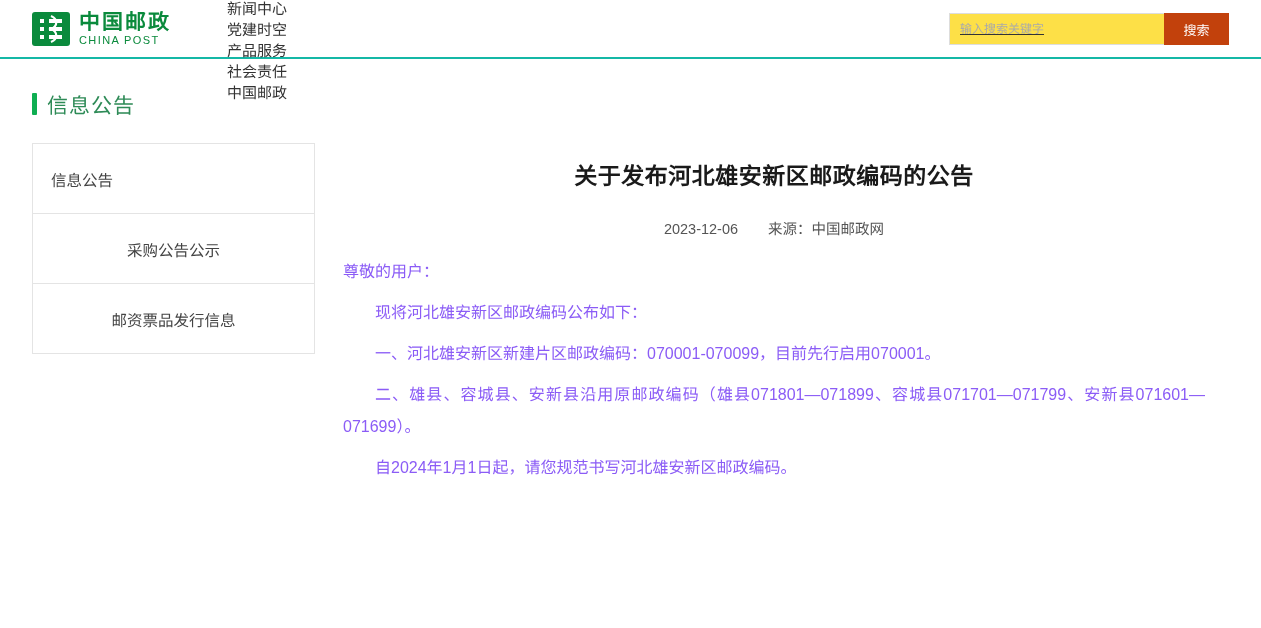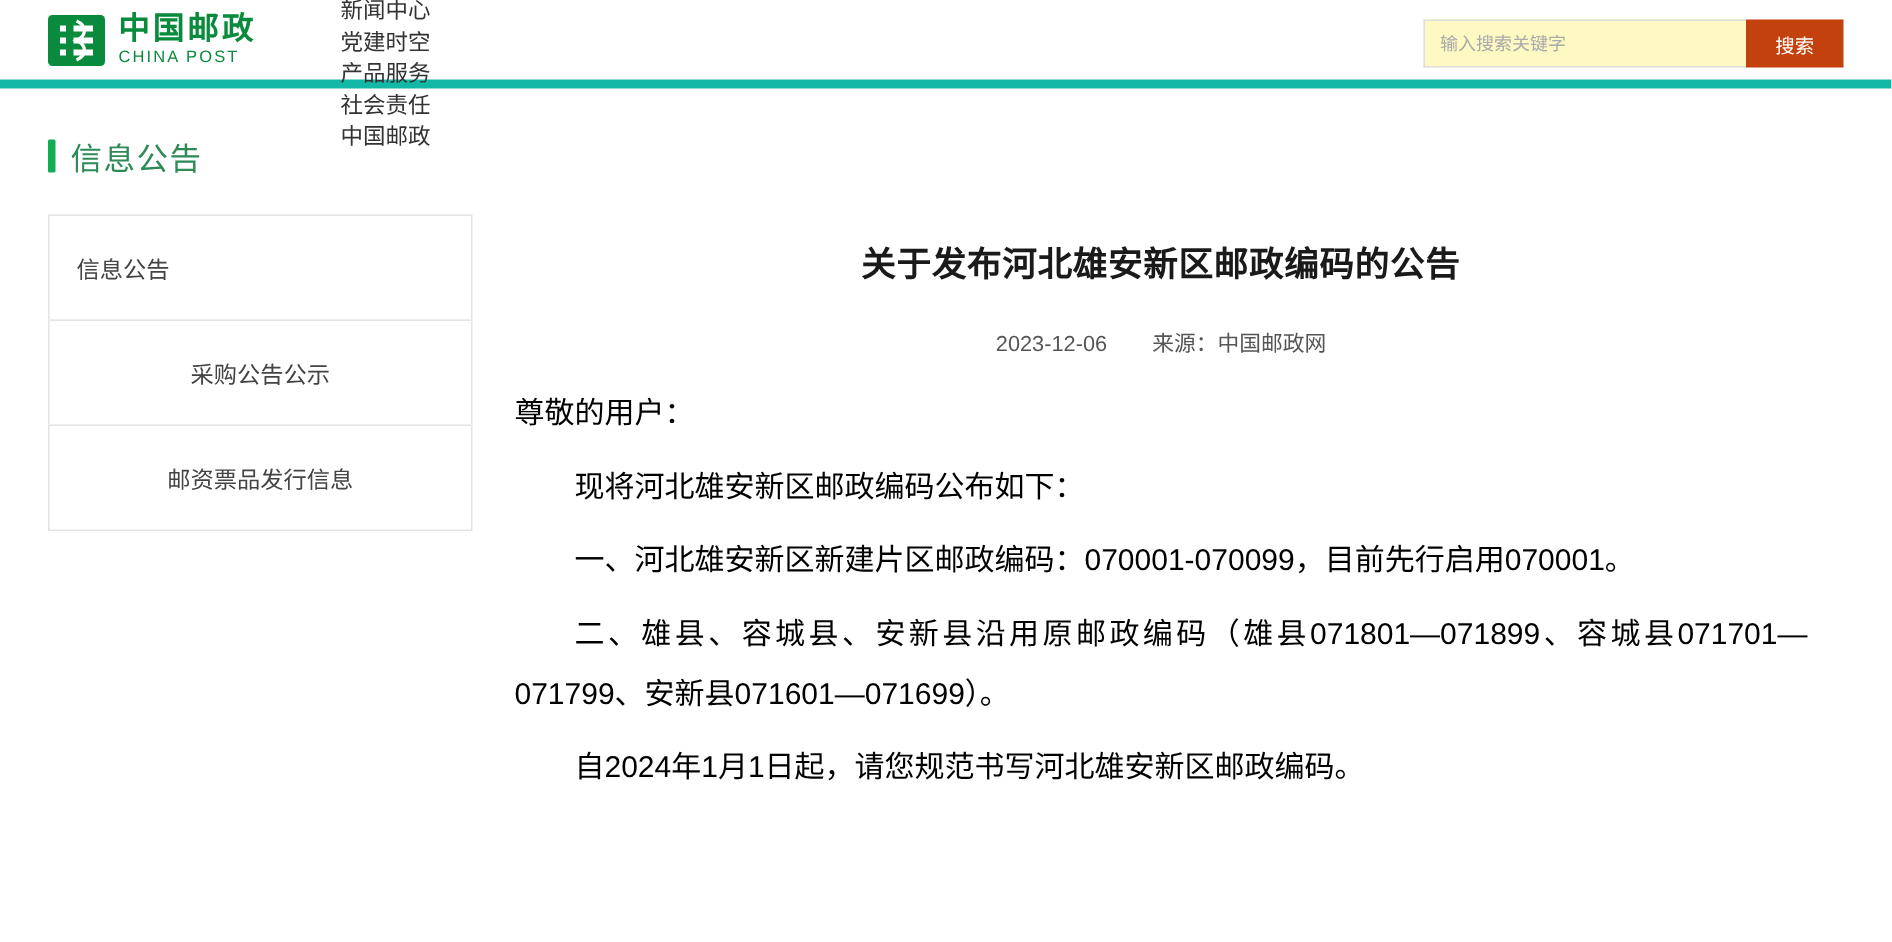--- a/index.html
+++ b/index.html
@@ -9,21 +9,21 @@
     background: #ffffff;
     font-family: "Liberation Sans", "DejaVu Sans", sans-serif;
     color: #333;
     overflow: hidden;
   }
 
   
   .header {
     height: 59px;
     background: #ffffff;
-    border-bottom: 6px solid #14b8a6;
+    border-bottom: 2px solid #14b8a6;
     display: flex;
     align-items: center;
     padding: 4px 32px;
     position: relative;
   }
   .logo {
     display: flex;
     align-items: center;
     gap: 9px;
     margin-right: 40px;
@@ -72,22 +72,23 @@
   }
   .search-input {
     width: 215px;
     height: 32px;
     border: 1px solid #ddd;
     border-right: none;
     outline: none;
     padding: 0 10px;
     font-size: 12px;
     color: #333;
-    background: #fef9c3;
+    background: #fde047;
     font-family: "Liberation Sans", sans-serif;
+    text-decoration: underline;
   }
   .search-input::placeholder { color: #aaa; font-size: 12px; }
   .search-btn {
     width: 65px;
     height: 32px;
     background: #c2410c;
     color: #fff;
     border: none;
     font-size: 13px;
     cursor: pointer;
@@ -162,23 +163,23 @@
     text-align: center;
     font-size: 14.5px;
     color: #555;
     margin: 26px 0 0 0;
   }
   .article-meta .sep { display: inline-block; width: 22px; }
   .article-body {
     margin-top: 18px;
   }
   .article-body p {
-    font-size: 20px;
+    font-size: 16px;
     line-height: 2.0;
-    color: #000000;
+    color: #8b5cf6;
     margin: 0 0 9px 0;
     text-align: justify;
   }
   .article-body p.indent { text-indent: 2em; }
 </style>
 </head>
 <body>
 
 <div class="header">
 

